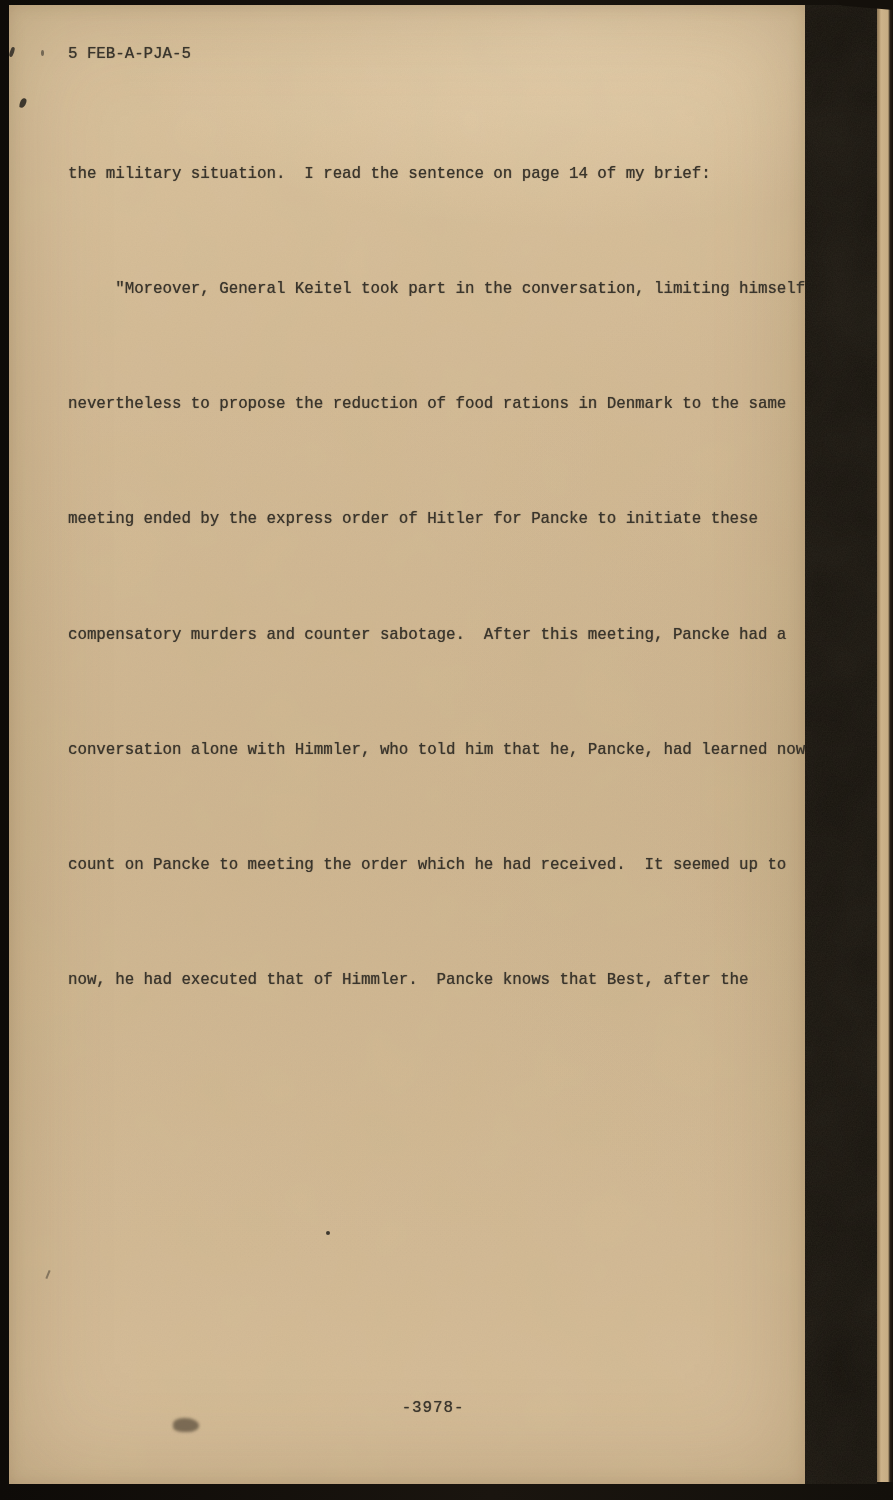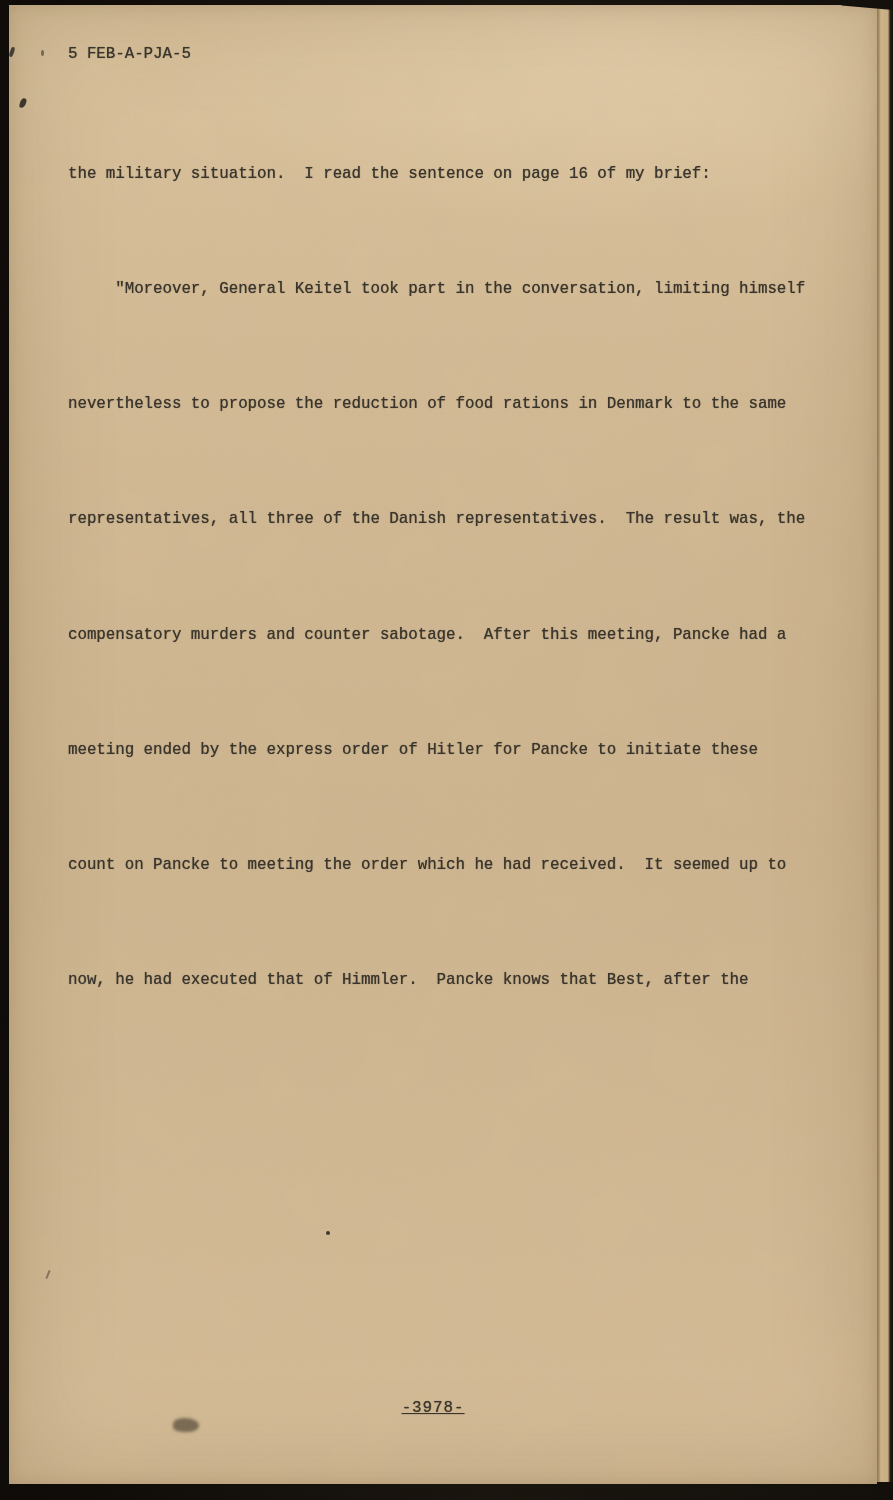--- a/index.html
+++ b/index.html
@@ -7,21 +7,21 @@
     width:893px;height:1500px;
     background:#16120d;
     position:relative;overflow:hidden;
     font-family:"Liberation Mono","DejaVu Sans Mono",monospace;
   }
   .scan{
     position:absolute;inset:0;
     background:linear-gradient(90deg,#0e0b08 0%,#1a150f 55%,#13100b 100%);
   }
   .paper{
-    position:absolute;left:9px;top:5px;width:868px;height:1479px;
+    position:absolute;left:9px;top:5px;width:796px;height:1479px;
     background:
       radial-gradient(ellipse 700px 300px at 70% 2%, rgba(240,219,185,0.50), transparent 65%),
       radial-gradient(ellipse 500px 700px at 96% 50%, rgba(203,178,140,0.40), transparent 70%),
       radial-gradient(ellipse 900px 600px at 40% 55%, rgba(206,182,144,0.45), transparent 75%),
       linear-gradient(180deg,#dcc49e 0%,#d5bc96 25%,#d1b891 55%,#d4bb95 85%,#d8bf99 100%);
     box-shadow: inset 0 0 100px rgba(110,85,50,.28), inset 0 0 16px rgba(110,85,50,.22);
   }
   .grain{position:absolute;left:0;top:0;pointer-events:none;}
   .typed{
     color:#3a352c;
@@ -31,21 +31,21 @@
     position:absolute;left:59px;top:39px;
     font-size:15.75px;line-height:20px;white-space:pre;
   }
   .doc-body{
     position:absolute;left:59px;top:73px;width:790px;
     font-size:15.75px;line-height:38.4px;white-space:pre;
   }
   .line{height:38.4px;}
   .pagenum{
     position:absolute;left:0;top:1389px;width:848px;
-    text-align:center;font-size:15.75px;line-height:28px;letter-spacing:1px;text-decoration:underline;
+    text-align:center;font-size:15.75px;line-height:28px;letter-spacing:1px;
   }
   .edge-right{
     position:absolute;left:877px;top:4px;width:16px;height:1478px;
     background:linear-gradient(90deg,#8d7758 0px,#a98f68 2px,#cdb38a 4px,#c6ac83 11px,#2a2218 13px,#15110c 16px);
   }
   .corner-tr{
     position:absolute;left:836px;top:0;width:57px;height:10px;
     background:#14100b;
     clip-path:polygon(0 0,100% 0,100% 100%,10% 55%);
   }
@@ -76,26 +76,26 @@
         <feTurbulence type="fractalNoise" baseFrequency="0.012" numOctaves="3" stitchTiles="stitch"></feTurbulence>
         <feColorMatrix type="matrix" values="0 0 0 0 0.45  0 0 0 0 0.36  0 0 0 0 0.24  0 0 0 0.07 0"></feColorMatrix>
       </filter>
       <rect width="100%" height="100%" filter="url(#g1)"></rect>
       <rect width="100%" height="100%" filter="url(#g2)"></rect>
     </svg>
 
     <div class="hdr typed">5 FEB-A-PJA-5</div>
 
     <div class="doc-body typed">
-      <div class="line">the military situation.  I read the sentence on page 16 of my brief:</div>
+      <div class="line">the military situation.  I read the sentence on page 14 of my brief:</div>
       <div class="line">     "Moreover, General Keitel took part in the conversation, limiting himself</div>
       <div class="line">nevertheless to propose the reduction of food rations in Denmark to the same</div>
-      <div class="line">representatives, all three of the Danish representatives.  The result was, the</div>
+      <div class="line">meeting ended by the express order of Hitler for Pancke to initiate these</div>
       <div class="line">compensatory murders and counter sabotage.  After this meeting, Pancke had a</div>
-      <div class="line">meeting ended by the express order of Hitler for Pancke to initiate these</div>
+      <div class="line">conversation alone with Himmler, who told him that he, Pancke, had learned now</div>
       <div class="line">count on Pancke to meeting the order which he had received.  It seemed up to</div>
       <div class="line">now, he had executed that of Himmler.  Pancke knows that Best, after the</div>
       
       
       
       
       
       
       
       

